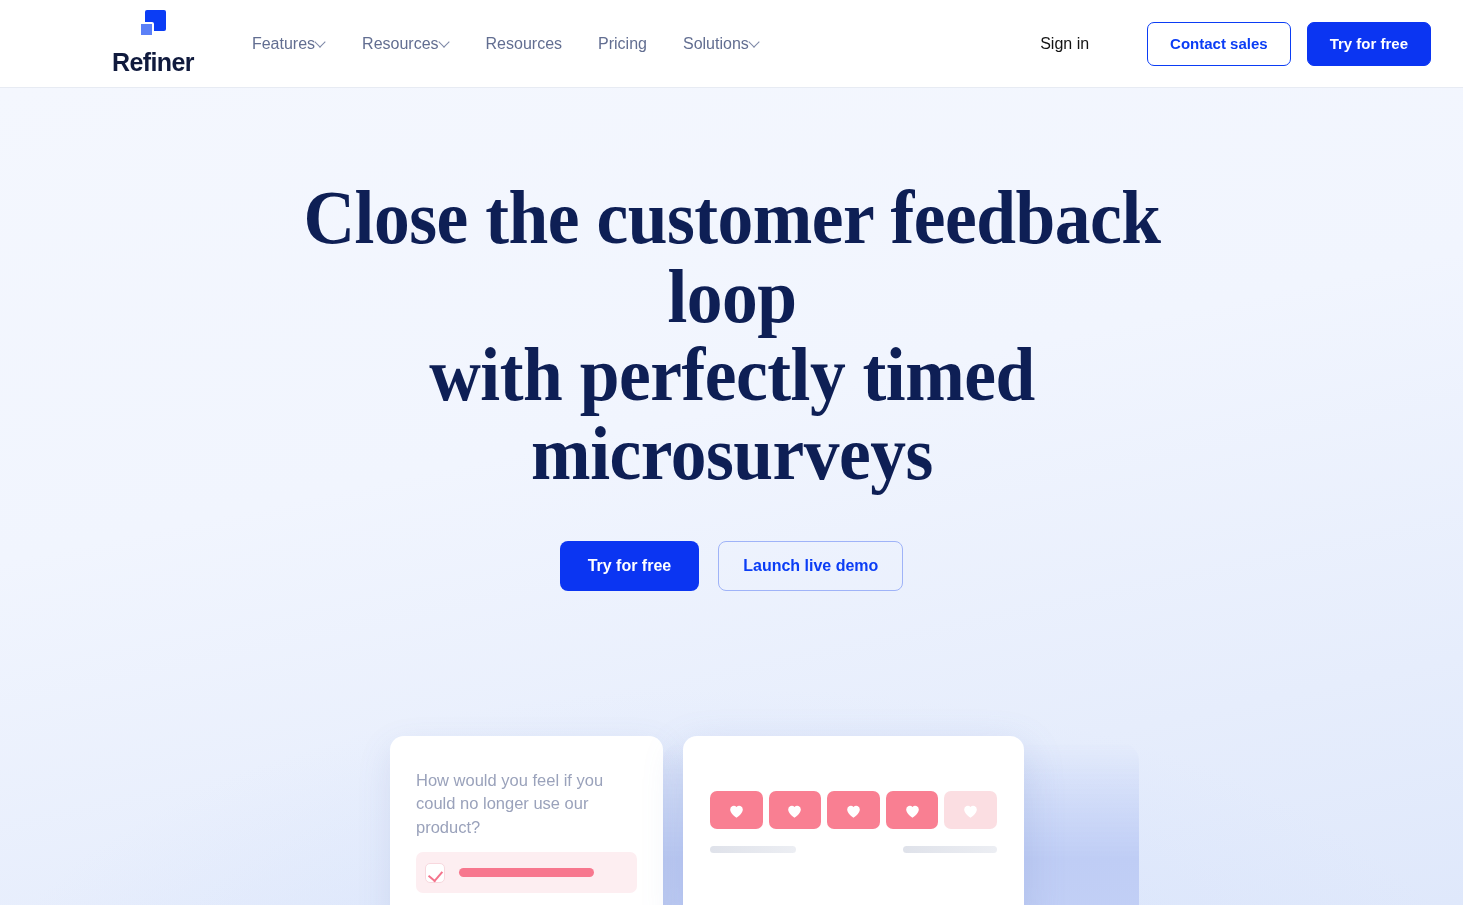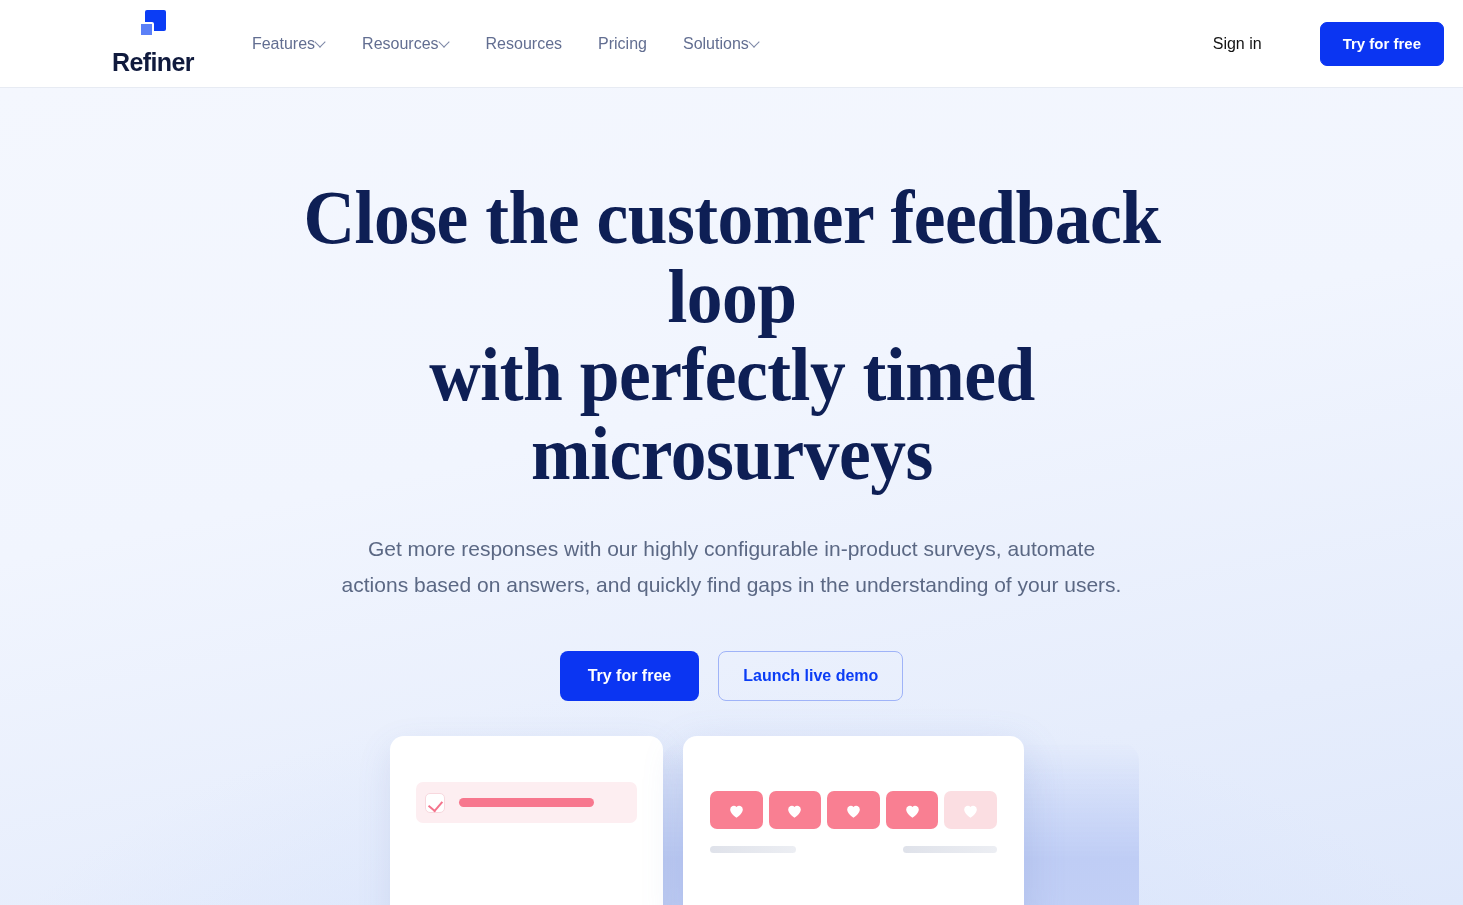--- a/index.html
+++ b/index.html
@@ -109,21 +109,21 @@
     border-right: 1.7px solid #7c87a6;
     border-bottom: 1.7px solid #7c87a6;
     transform: rotate(45deg);
   }
 
   .header-right {
     margin-left: auto;
     display: flex;
     align-items: center;
     gap: 0;
-    padding-right: 18px;
+    padding-right: 31px;
   }
 
   .signin {
     font-size: 16px;
     color: #131313;
     cursor: pointer;
     margin-right: 58px;
     white-space: nowrap;
   }
 
@@ -383,46 +383,47 @@
         <span>Pricing</span>
       </span>
       <span class="nav-item">
         <span>Solutions</span>
         <span class="chev"></span>
       </span>
     </nav>
 
     <div class="header-right">
       <span class="signin">Sign in</span>
+      <span class="btn btn-outline">Contact sales</span>
       <span class="btn btn-solid">Try for free</span>
     </div>
 
   </header>
 
   <section class="hero">
 
     <div class="hero-inner">
       <h1 class="headline">
         <span>Close the customer feedback loop</span><br>
         <span>with perfectly timed microsurveys</span>
       </h1>
 
-      <p class="subhead">Get more responses with our highly configurable in-product surveys, automate actions based on answers, and quickly find gaps in the understanding of your users.</p>
 
       <div class="cta-row">
         <button class="btn cta-primary">Try for free</button>
         <button class="btn cta-secondary">Launch live demo</button>
       </div>
     </div>
 
     <div class="cards-stage">
 
       <div class="glow-plate"></div>
 
       <div class="card card-1">
+        <div class="q-text">How would you feel if you could no longer use our product?</div>
 
         <div class="opt-row opt-selected">
           <span class="cbox checked"></span>
           <span class="bar bar-strong" style="width:135px"></span>
         </div>
 
       </div>
 
       <div class="card card-2">
 

